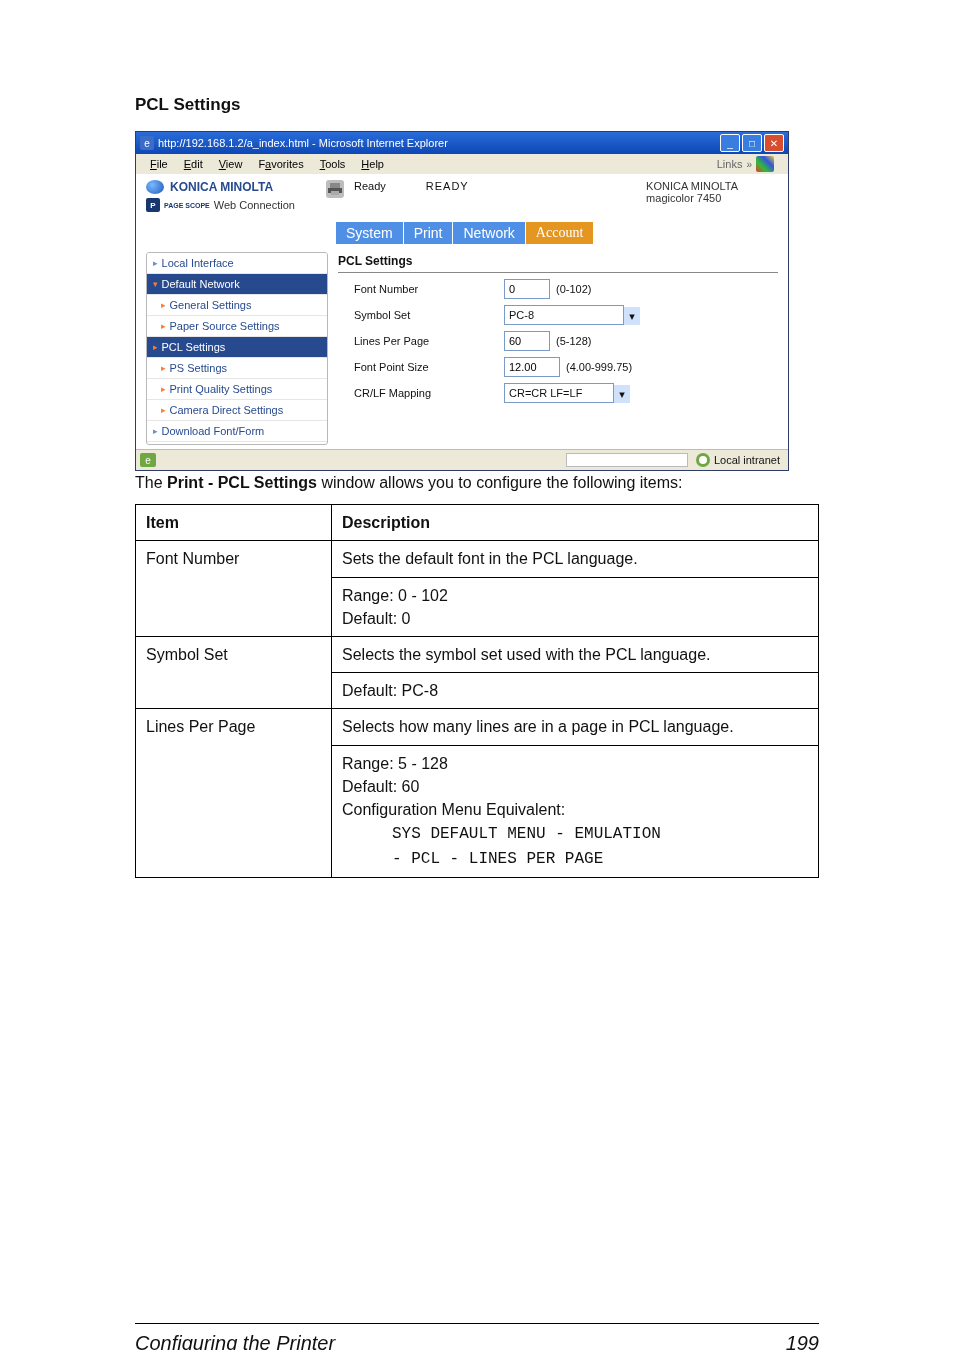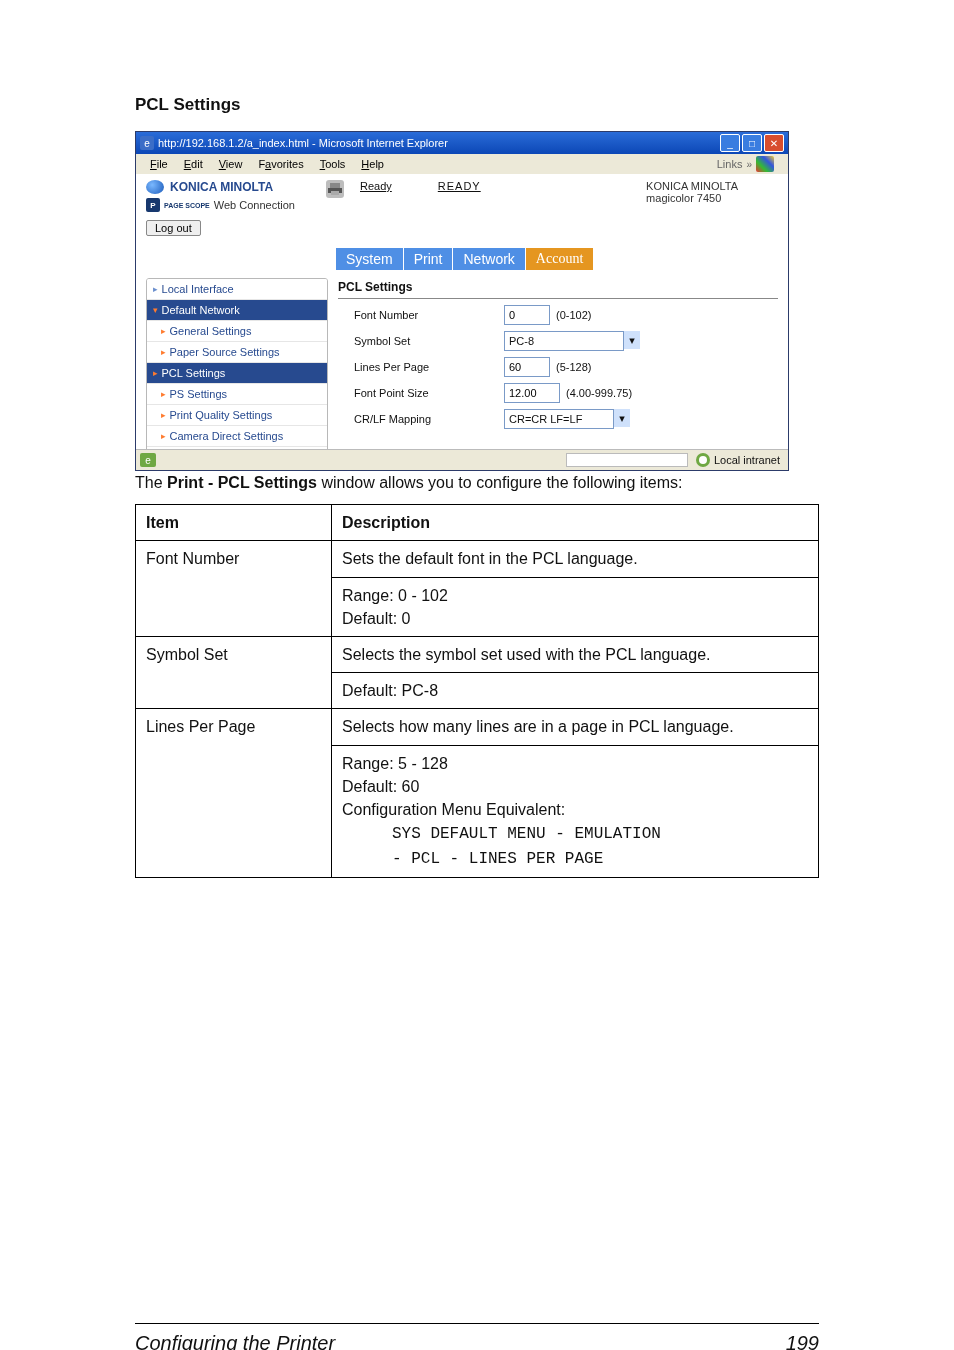--- a/index.html
+++ b/index.html
@@ -28,21 +28,21 @@
   .links-label{color:#666;}
   .links-chev{font-size:10px;color:#666;}
   .ie-flag{width:18px;height:16px;background:linear-gradient(45deg,#e33,#3b3,#35d,#ec3);border-radius:2px;}
   .content-area { flex:1; background:#fff; display:flex; flex-direction:column; overflow:hidden;}
   .banner { display:flex; padding:6px 10px 4px 10px;justify-content:space-between; }
   .banner-left { width:180px; }
   .km-logo { display:flex; align-items:center; gap:6px; font-weight:bold; font-size:12px; color:#274a8f; }
   .km-logo .blob{width:18px;height:14px;border-radius:50%;background:radial-gradient(circle at 35% 35%,#7ab8ff,#1b5bbb);}
   .pagescope{display:flex;align-items:center;gap:4px;font-size:11px;margin-top:4px;color:#333;}
   .pagescope .ps-ico{width:14px;height:14px;background:#17386e;border-radius:2px;display:flex;align-items:center;justify-content:center;color:#fff;font-size:8px;font-weight:bold;}
-  .banner-mid { display:flex; align-items:flex-start; gap:16px; width:180px;text-decoration:underline;}
+  .banner-mid { display:flex; align-items:flex-start; gap:10px; width:180px;}
   .ready-ico{width:18px;height:18px;background:#bdbdbd;border-radius:3px;display:flex;align-items:center;justify-content:center;}
   .prn-svg{width:14px;height:12px;}
   .ready-lbl{font-size:11px;}
   .ready-state{font-size:11px;letter-spacing:1px;margin-left:30px;}
   .banner-right{margin-left:auto;text-align:left;font-size:11px;color:#333;padding-right:40px;}
   .logout-row{padding:4px 10px 6px 10px;}
   .logout-btn{font-size:11px;border:1px solid #888;background:#efefef;padding:1px 8px;border-radius:2px;}
   .tabs{display:flex;gap:0;margin:6px 0 0 200px;}
   .tab{font-size:14px;padding:3px 10px;color:#fff;background:#4f8fe5;border-right:1px solid #fff;cursor:default;}
   .tab.active{background:#e59620;font-family:Liberation Serif, serif;}
@@ -57,21 +57,21 @@
   .sb-item.darkhead .tri, .sb-item.active .tri{color:#ff7b2e;}
   .sb-item.sub .tri{color:#ff7b2e;}
   .sb-item.blue .tri{color:#6a8ecd;}
   .form-area{flex:1;}
   .form-head{font-size:12px;font-weight:bold;border-bottom:1px solid #888;padding:2px 0 4px 0;margin-bottom:6px;}
   .frow{display:flex;align-items:center;margin:6px 0;font-size:11px;}
   .flabel{width:150px;padding-left:16px;}
   .finput{border:1px solid #7a9ac7;height:18px;padding:0 4px;font-size:11px;}
   .frange{margin-left:6px;font-size:11px;}
   .dropdown-arrow{width:16px;height:18px;background:#cfe1fb;border-left:1px solid #7a9ac7;display:inline-flex;align-items:center;justify-content:center;margin-left:-1px;}
-  .select-wrap{display:flex;align-items:flex-start;}
+  .select-wrap{display:flex;align-items:flex-end;}
   .statusbar{height:20px;background:#ece9d8;border-top:1px solid #bbb;display:flex;align-items:center;font-size:11px;}
   .statusbar .sb-left{width:16px;height:14px;margin-left:4px;background:#6fa843;border-radius:2px;display:flex;align-items:center;justify-content:center;color:#fff;font-size:10px;}
   .statusbar .progress{margin-left:auto;width:120px;height:12px;border:1px solid #bbb;background:#fff;margin-right:8px;}
   .statusbar .zone{display:flex;align-items:center;gap:4px;margin-right:8px;}
   .statusbar .zone-ico{width:14px;height:14px;background:#6fa843;border-radius:50%;position:relative;}
   .statusbar .zone-ico:after{content:'';position:absolute;inset:3px;border-radius:50%;background:#fff;}
 
   .intro{font-size:16px;line-height:1.45;}
   table.doc{border-collapse:collapse;width:100%;margin-top:10px;font-size:16px;}
   table.doc th,table.doc td{border:1px solid #000;padding:6px 10px;text-align:left;vertical-align:top;line-height:1.45;}
@@ -131,23 +131,20 @@
               </svg>
           </span>
           <span class="ready-lbl">Ready</span>
           <span class="ready-state">READY</span>
         </div>
         <div class="banner-right">
           <div>KONICA MINOLTA</div>
           <div>magicolor 7450</div>
         </div>
       </div>
-      <div class="logout-row">
-        <button class="logout-btn">Log out</button>
-      </div>
       <div class="tabs">
         <div class="tab">System</div>
         <div class="tab">Print</div>
         <div class="tab">Network</div>
         <div class="tab active">Account</div>
       </div>
 
       <div class="main-body">
         <div class="sidebar">
           <div class="sb-item blue">

